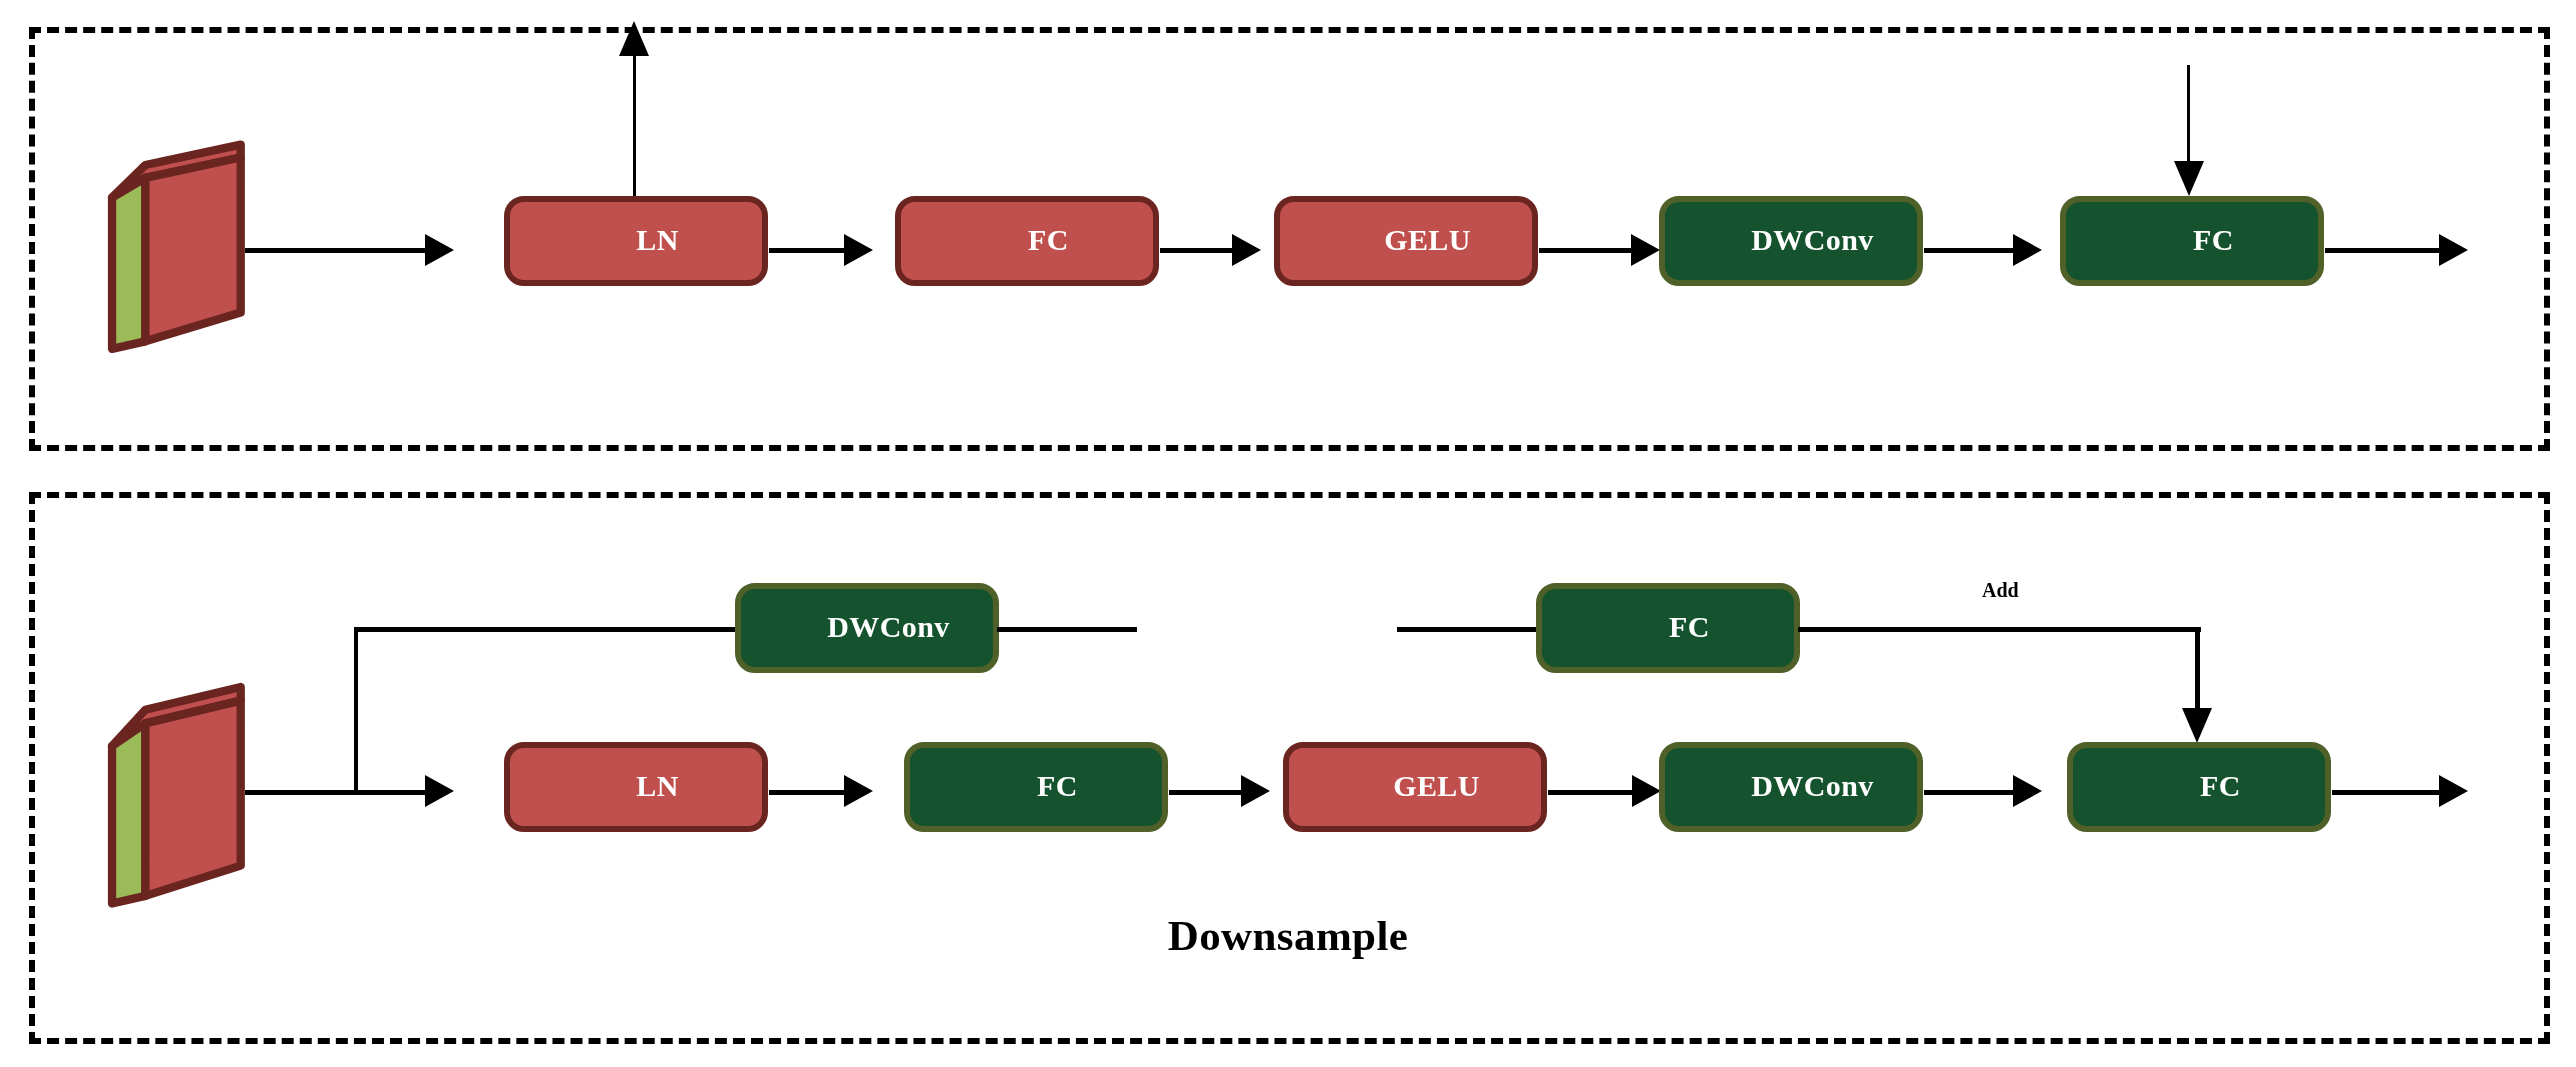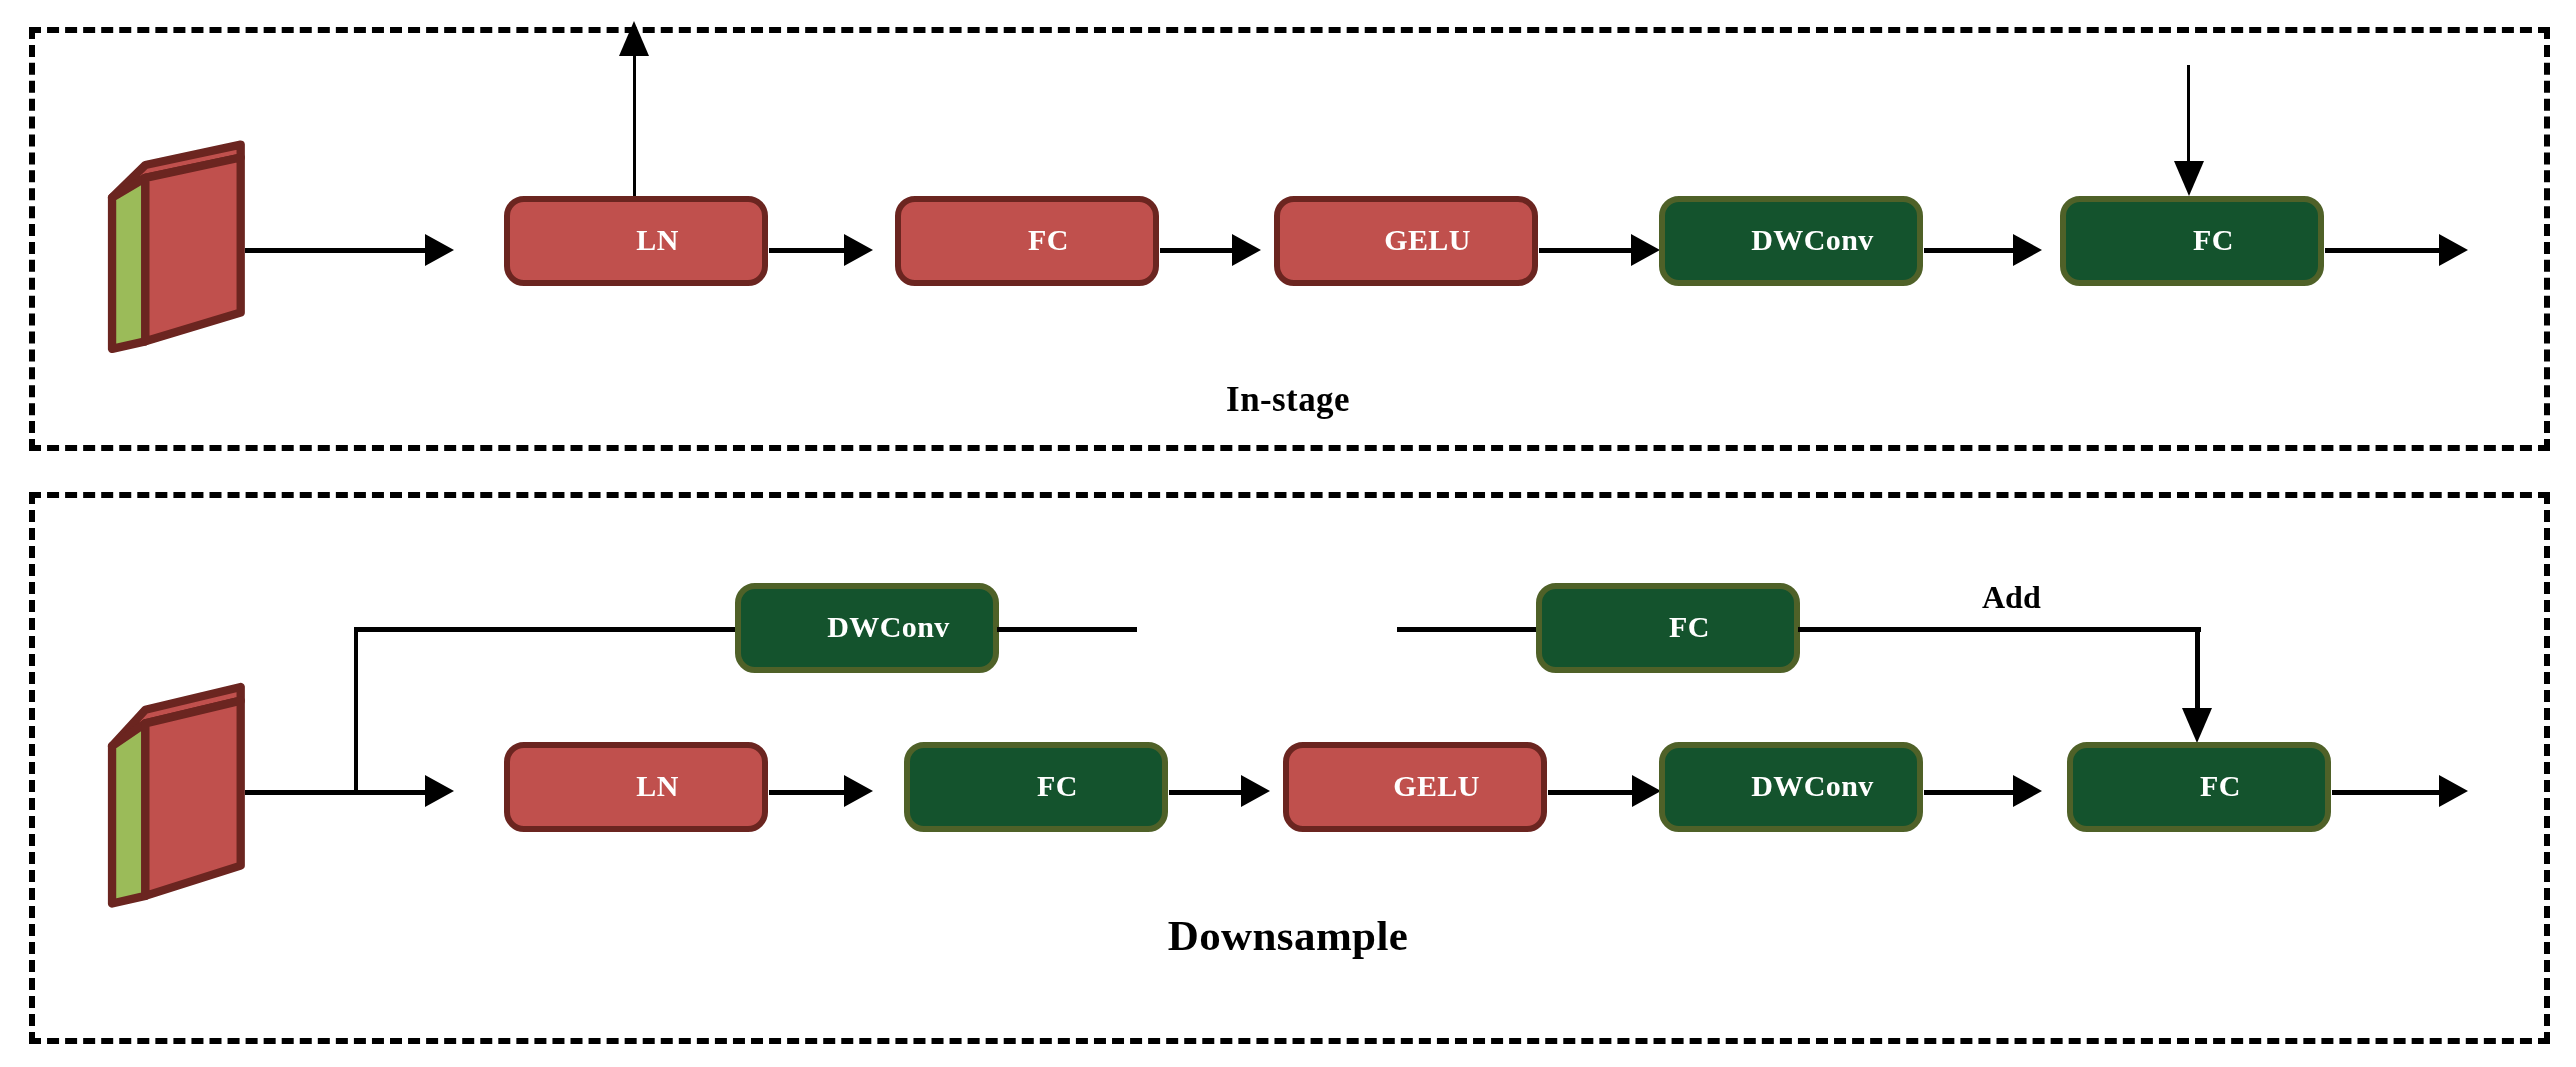--- a/index.html
+++ b/index.html
@@ -36,21 +36,21 @@
       border-left:29px solid #000;}
   .arrow-d{position:absolute;width:0;height:0;
       border-left:15px solid transparent;border-right:15px solid transparent;
       border-top:35px solid #000;}
   .arrow-u{position:absolute;width:0;height:0;
       border-left:15px solid transparent;border-right:15px solid transparent;
       border-bottom:35px solid #000;}
   .thinline{position:absolute;background:#000;}
 
   .add-label{position:absolute;font-family:"Liberation Serif",serif;font-weight:bold;
-      font-size:32px;color:#000;white-space:nowrap;}
+      font-size:20px;color:#000;white-space:nowrap;}
 </style>
 </head>
 <body>
 
 <div id="stage">
 
   <div class="panel" id="panel-in-stage"></div>
 
   <div class="slab" style="left:106px;top:114px;width:140px;height:239px;">
     <svg width="140" height="239" viewBox="0 0 185 315">
@@ -97,21 +97,20 @@
   <div class="thinline" style="left:2187px;top:65px;width:3px;height:99px;"></div>
   <div class="arrow-d" style="left:2174px;top:161px;"></div>
 
   <div class="node green" style="left:2060px;top:196px;width:264px;height:90px;">
     <span class="lbl">FC</span>
   </div>
 
   <div class="ln hline" style="left:2325px;top:248px;width:118px;"></div>
   <div class="arrow-r" style="left:2439px;top:234px;"></div>
 
-  <div class="panel-caption" id="caption-in-stage">In-stage</div>
 
   <div class="panel" id="panel-downsample"></div>
 
   <div class="slab" style="left:106px;top:655px;width:140px;height:254px;">
     <svg width="140" height="254" viewBox="0 0 185 335">
       <polygon points="8,120 52,72 178,42 178,60 52,90" fill="#c0504d" stroke="#6b2520" stroke-width="11" stroke-linejoin="round"></polygon>
       <polygon points="8,120 52,90 52,318 8,328" fill="#9bbb59" stroke="#6b2520" stroke-width="11" stroke-linejoin="round"></polygon>
       <polygon points="52,90 178,60 178,278 52,318" fill="#c0504d" stroke="#6b2520" stroke-width="11" stroke-linejoin="round"></polygon>
     </svg>
   </div>

